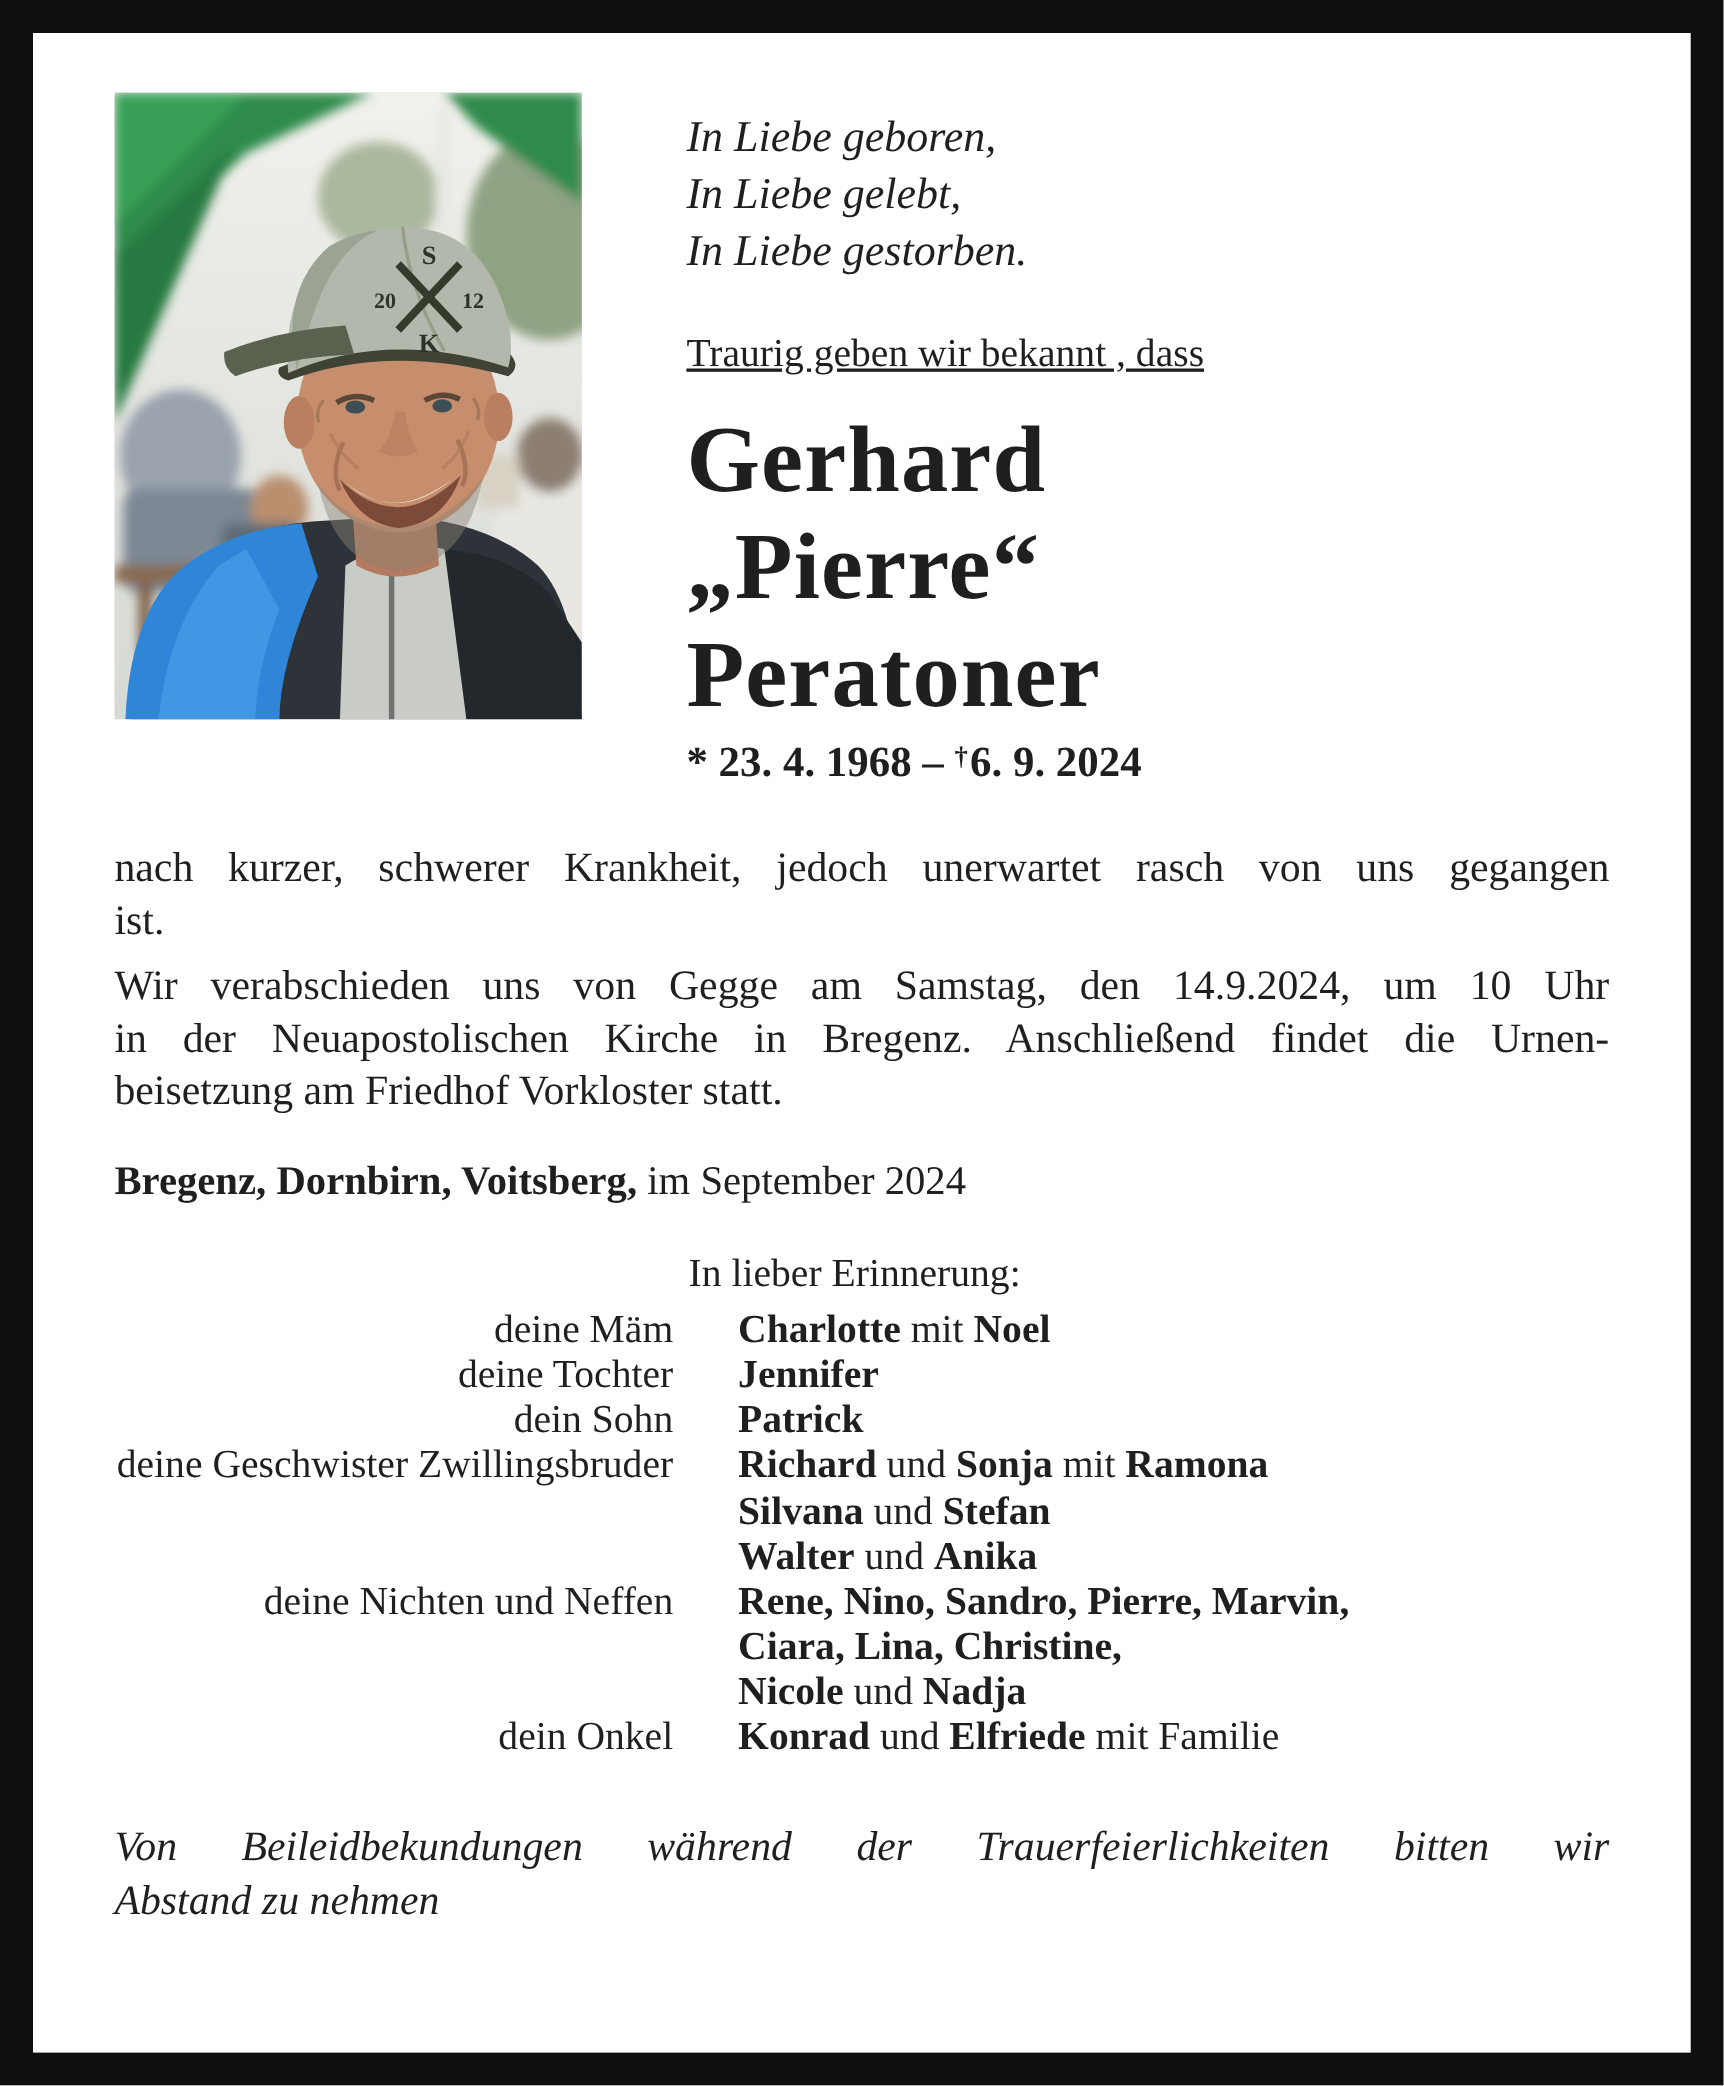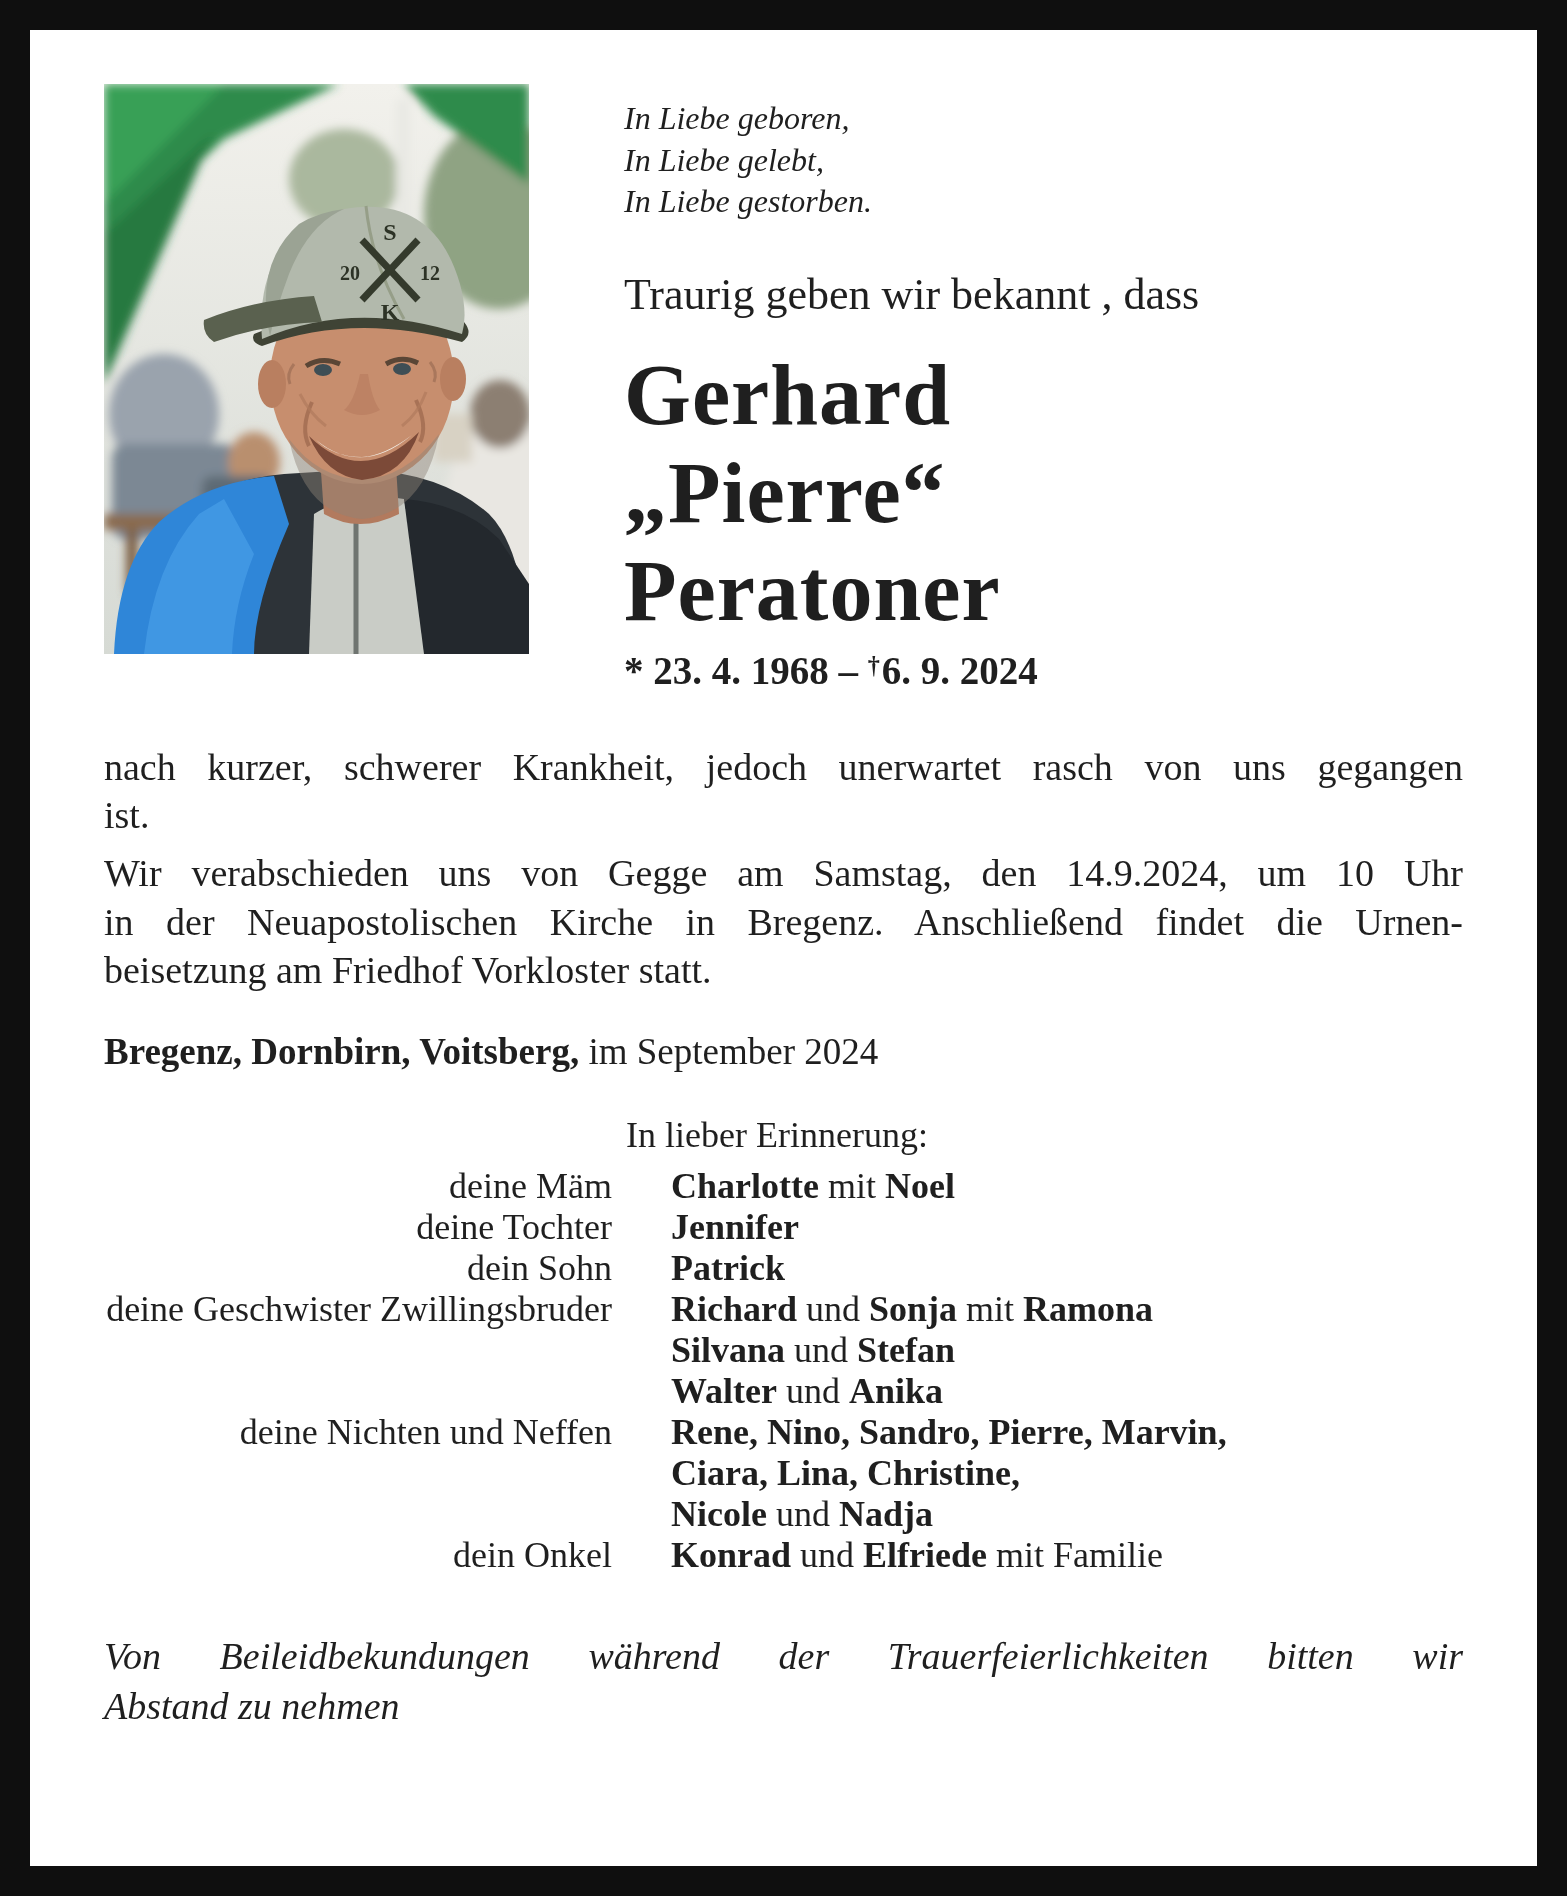--- a/index.html
+++ b/index.html
@@ -36,26 +36,27 @@
     font-weight: 700;
   }
   .right-col {
     margin-left: 95px;
     flex: 1;
     min-width: 0;
   }
   .motto {
     margin-top: 14px;
     font-style: italic;
-    font-size: 32px;
+    font-size: 40px;
     line-height: 1.3;
   }
   .announcement {
     margin-top: 46px;
-    font-size: 44px;
+    font-size: 36px;
+    text-decoration: underline;
   }
   .name {
     margin-top: 26px;
     font-size: 86px;
     line-height: 1.14;
     font-weight: 600;
     letter-spacing: 1px;
   }
   .dates {
     margin-top: 8px;

